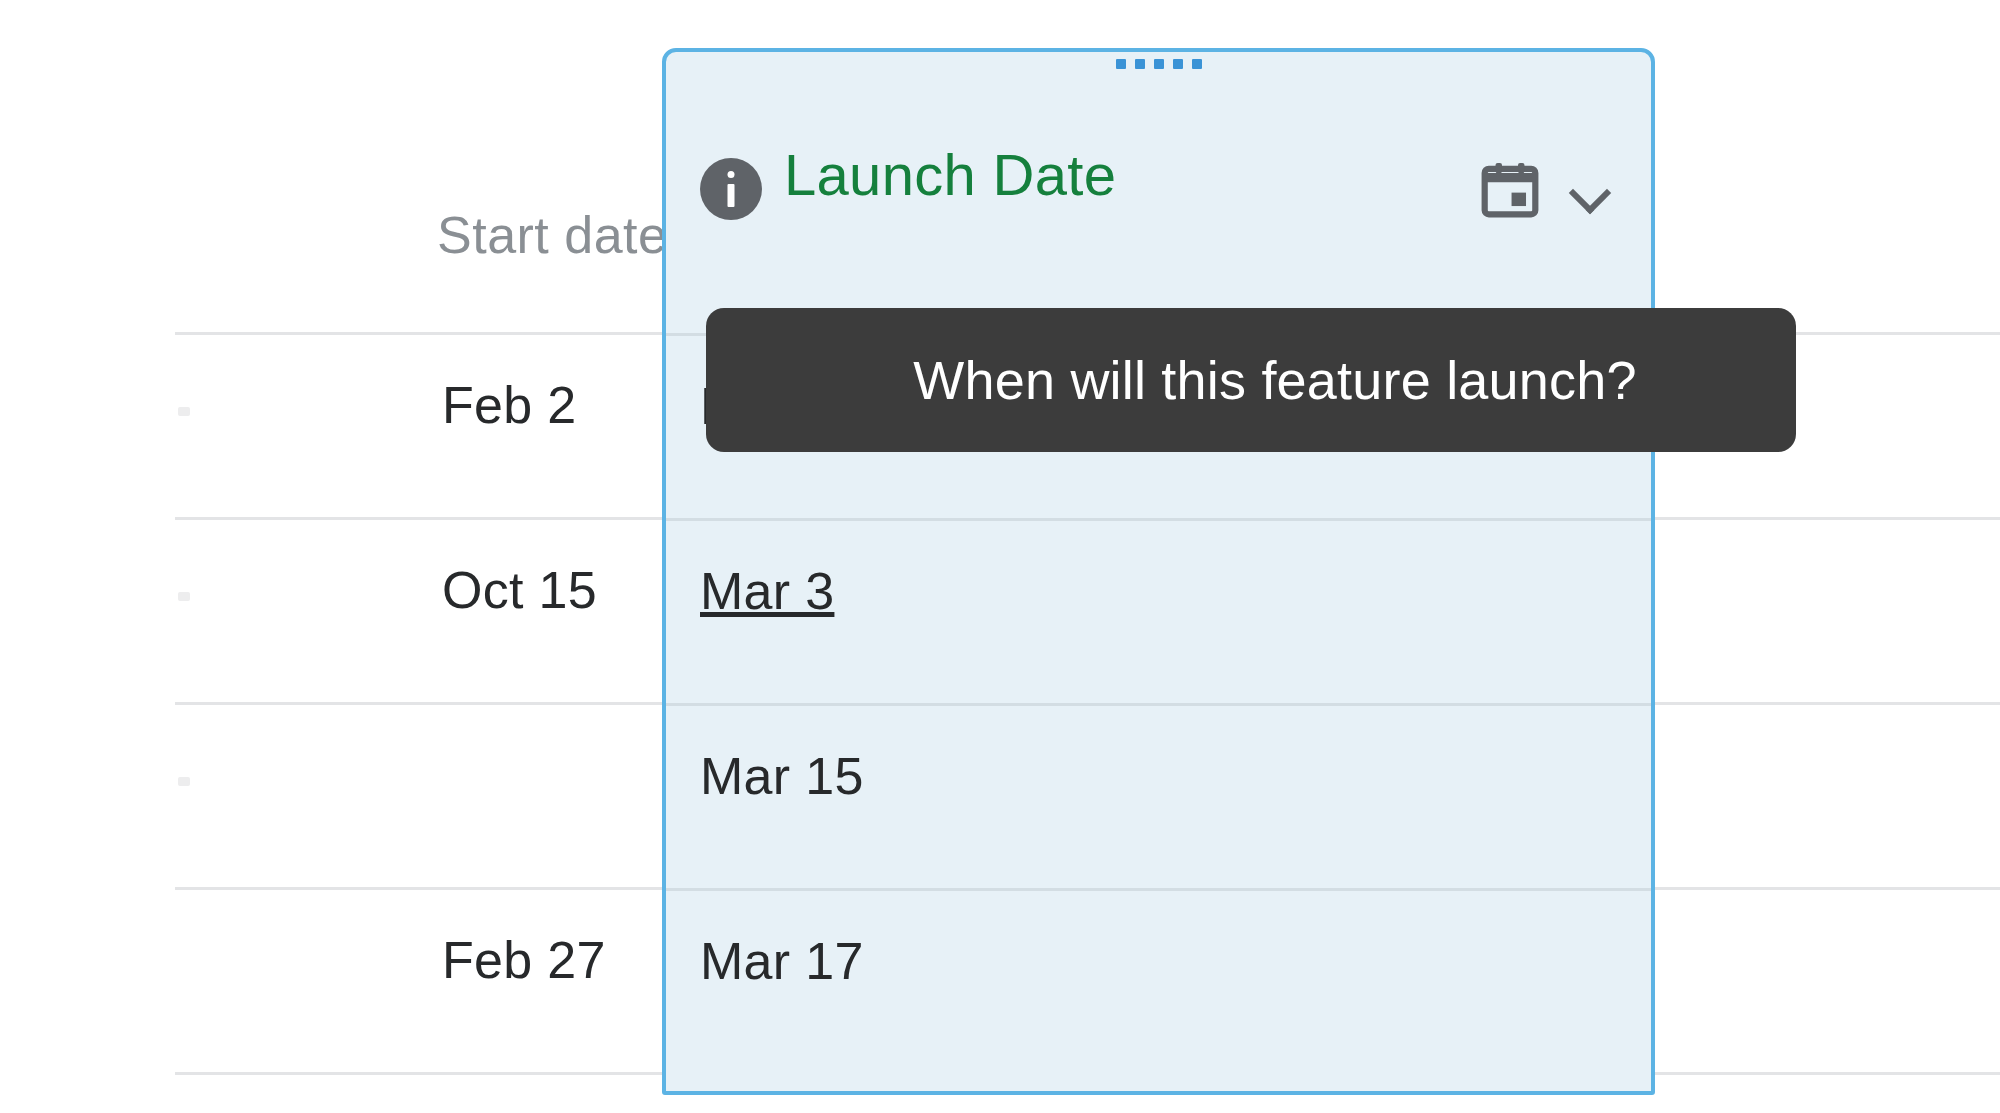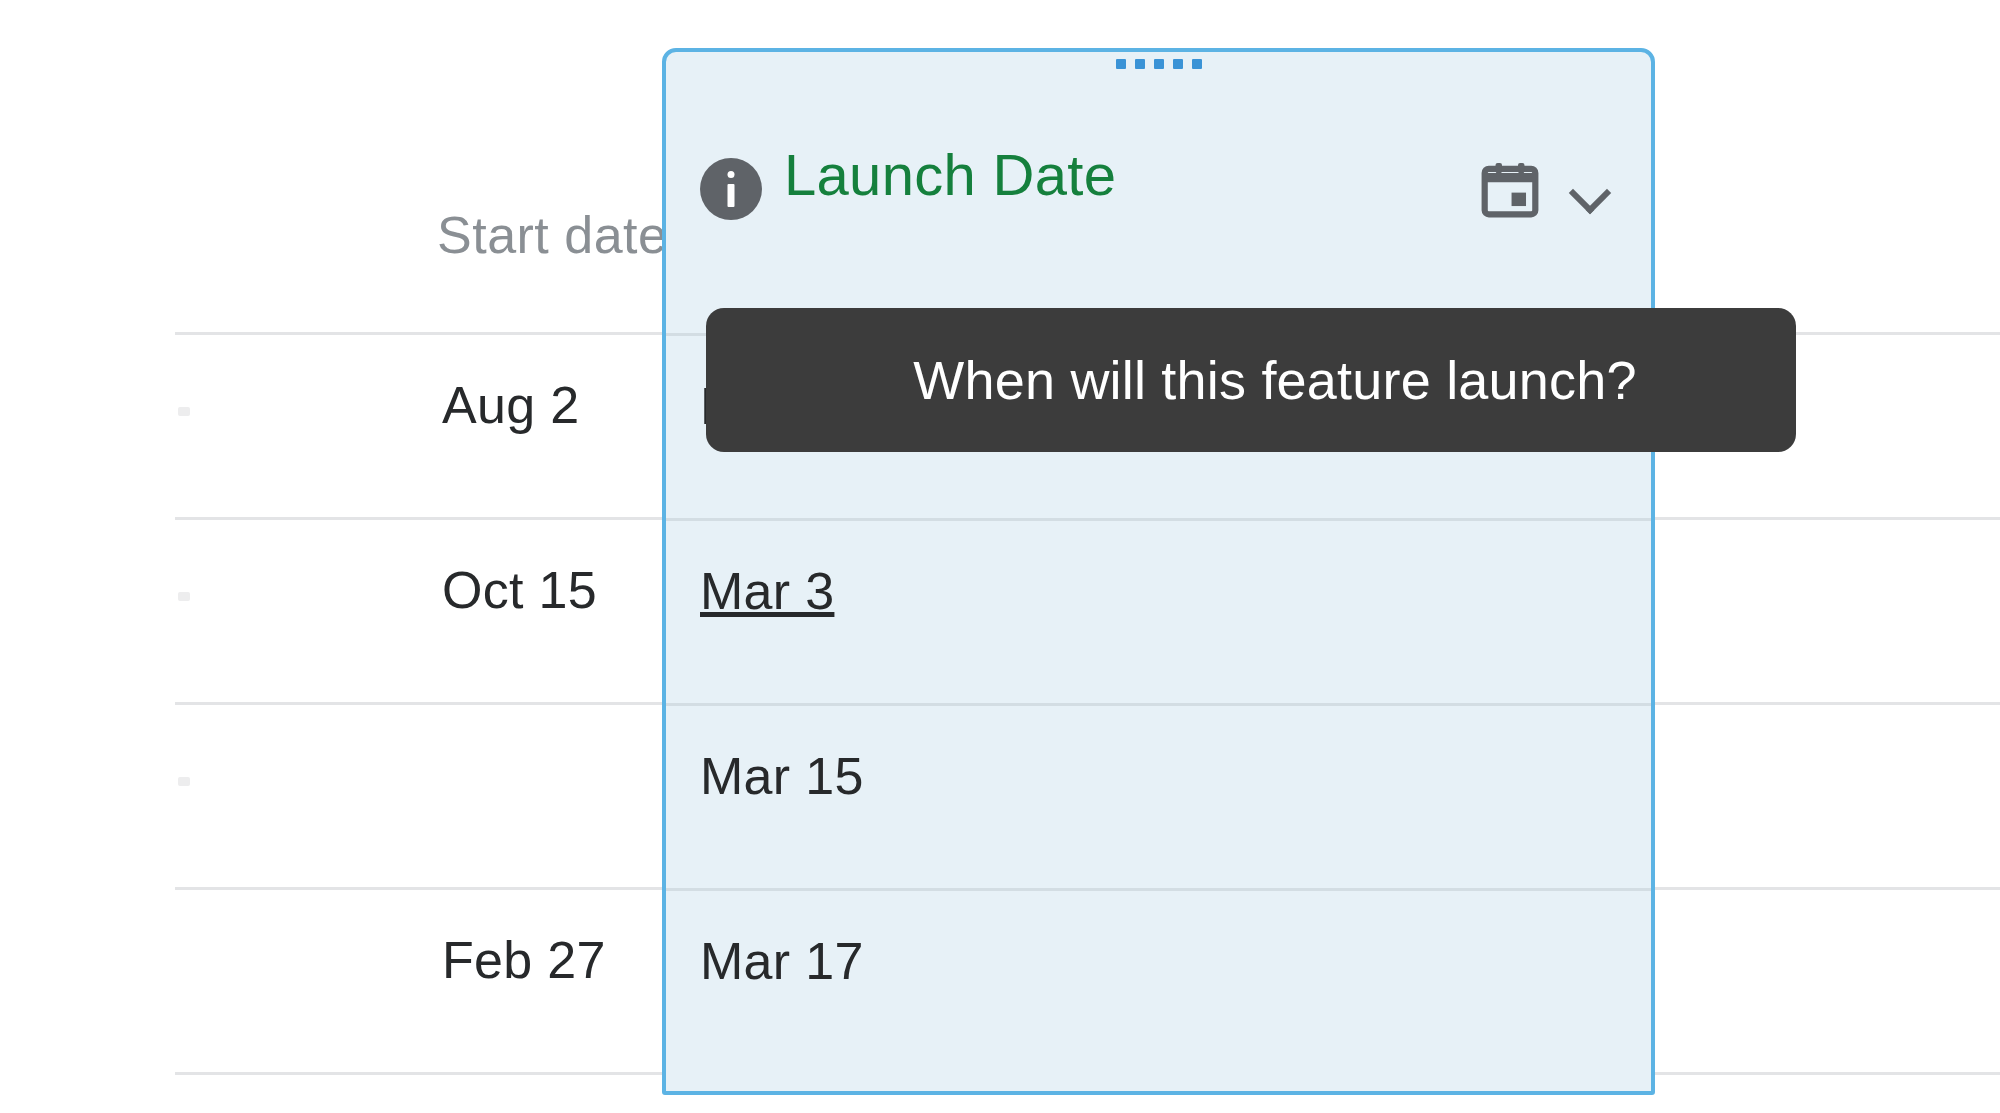--- a/index.html
+++ b/index.html
@@ -229,21 +229,21 @@
   <div class="row-line" style="top:887px;"></div>
   <div class="row-line" style="top:1072px;"></div>
 
   <div class="edge-frag" style="top:407px;"></div>
   <div class="edge-frag" style="top:592px;"></div>
   <div class="edge-frag" style="top:777px;"></div>
 
   <div class="left-col">
     <div class="col-header-left">Start date</div>
 
-    <div class="cell-left" style="top:375px;">Aug 2</div>
+    <div class="cell-left" style="top:375px;">Feb 2</div>
     <div class="cell-left" style="top:560px;">Oct 15</div>
     <div class="cell-left" style="top:930px;">Feb 27</div>
   </div>
 
   <div id="sel-col">
 
     <div id="drag-handle">
       <i></i>
       <i></i>
       <i></i>

